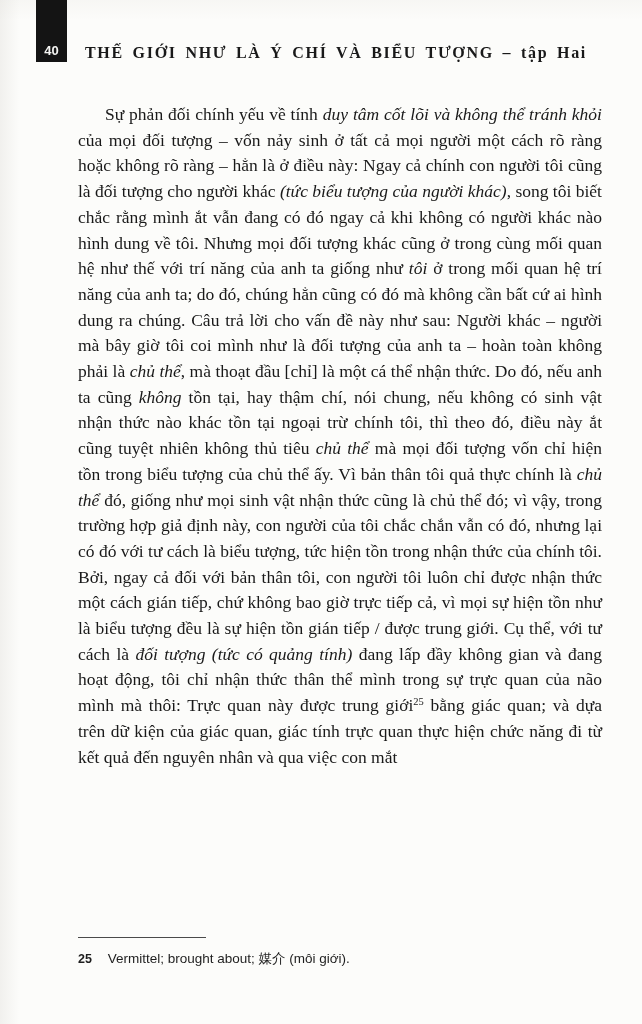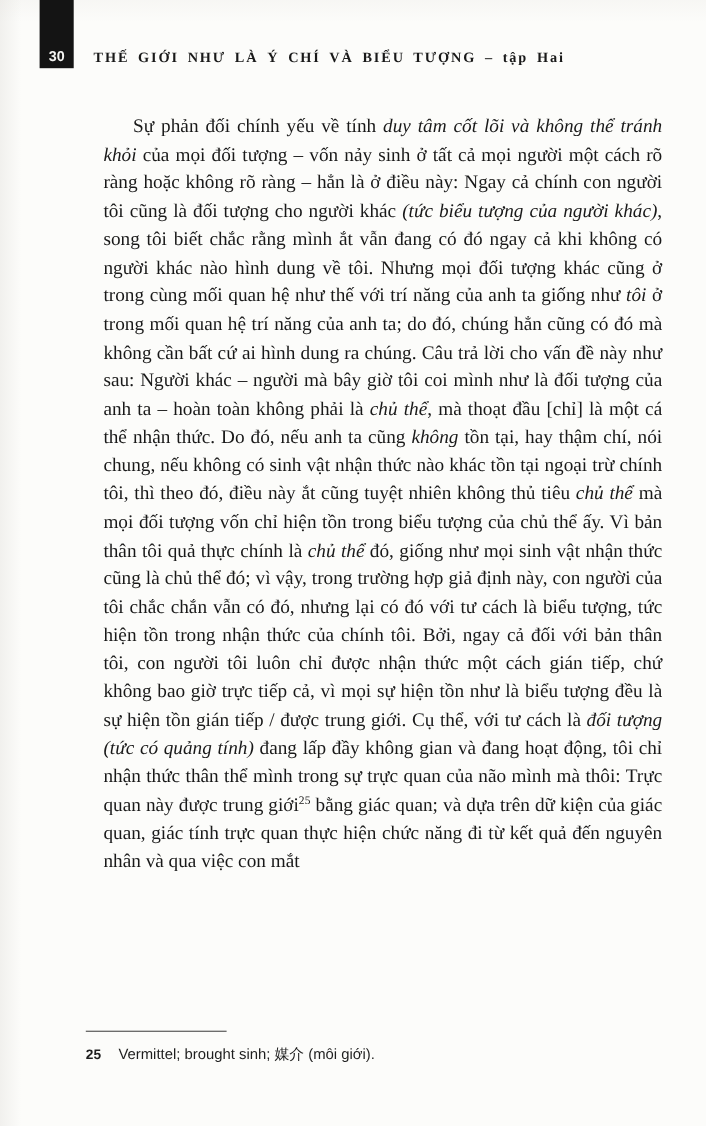--- a/index.html
+++ b/index.html
@@ -30,32 +30,32 @@
     display:flex;align-items:flex-end;justify-content:center;
     padding-bottom:5px;
   }
   .page-number{
     font-family:"Liberation Sans", sans-serif;
     font-weight:bold;font-size:13px;color:#f4f4f2;line-height:1;
   }
   .running-title{
     position:absolute;left:85px;top:45px;margin:0;
     font-family:"Liberation Serif", serif;
-    font-weight:bold;font-size:13px;line-height:1;
+    font-weight:bold;font-size:16px;line-height:1;
     letter-spacing:1.7px;word-spacing:3px;
     color:var(--ink);white-space:nowrap;text-align:center;
   }
   
   .page-body{
     position:absolute;left:78px;top:89px;width:524px;
     font-size:17.5px;line-height:25.7px;
     text-align:justify;color:var(--ink);
   }
   .page-body p{margin:0;}
-  .page-body p.indent{text-indent:27px;margin-top:13px;margin-left:16px;}
+  .page-body p.indent{text-indent:27px;margin-top:13px;}
   .page-body em{font-style:italic;}
   .page-body sup{
     font-size:10.5px;line-height:0;
     vertical-align:baseline;position:relative;top:-6px;
   }
   
   .footnote-area{position:absolute;left:78px;top:937px;width:524px;}
   .footnote-rule{width:128px;height:1px;background:var(--rule);}
   .footnote{
     margin-top:12px;
@@ -64,30 +64,30 @@
   }
   .footnote-number{font-weight:bold;font-size:12.5px;margin-right:12px;}
 </style>
 </head>
 <body>
 
 <div class="page">
 
   <header>
     <div class="page-number-tab">
-      <span class="page-number">30</span>
+      <span class="page-number">40</span>
     </div>
     <h1 class="running-title">THẾ GIỚI NHƯ LÀ Ý CHÍ VÀ BIỂU TƯỢNG – tập Hai</h1>
   </header>
 
   <main class="page-body">
       <p class="indent"><span>Sự phản đối chính yếu về tính </span><em>duy tâm cốt lõi và không thể tránh khỏi</em><span> của mọi đối tượng – vốn nảy sinh ở tất cả mọi người một cách rõ ràng hoặc không rõ ràng – hẳn là ở điều này: Ngay cả chính con người tôi cũng là đối tượng cho người khác </span><em>(tức biểu tượng của người khác)</em><span>, song tôi biết chắc rằng mình ắt vẫn đang có đó ngay cả khi không có người khác nào hình dung về tôi. Nhưng mọi đối tượng khác cũng ở trong cùng mối quan hệ như thế với trí năng của anh ta giống như </span><em>tôi</em><span> ở trong mối quan hệ trí năng của anh ta; do đó, chúng hẳn cũng có đó mà không cần bất cứ ai hình dung ra chúng. Câu trả lời cho vấn đề này như sau: Người khác – người mà bây giờ tôi coi mình như là đối tượng của anh ta – hoàn toàn không phải là </span><em>chủ thể</em><span>, mà thoạt đầu [chỉ] là một cá thể nhận thức. Do đó, nếu anh ta cũng </span><em>không</em><span> tồn tại, hay thậm chí, nói chung, nếu không có sinh vật nhận thức nào khác tồn tại ngoại trừ chính tôi, thì theo đó, điều này ắt cũng tuyệt nhiên không thủ tiêu </span><em>chủ thể</em><span> mà mọi đối tượng vốn chỉ hiện tồn trong biểu tượng của chủ thể ấy. Vì bản thân tôi quả thực chính là </span><em>chủ thể</em><span> đó, giống như mọi sinh vật nhận thức cũng là chủ thể đó; vì vậy, trong trường hợp giả định này, con người của tôi chắc chắn vẫn có đó, nhưng lại có đó với tư cách là biểu tượng, tức hiện tồn trong nhận thức của chính tôi. Bởi, ngay cả đối với bản thân tôi, con người tôi luôn chỉ được nhận thức một cách gián tiếp, chứ không bao giờ trực tiếp cả, vì mọi sự hiện tồn như là biểu tượng đều là sự hiện tồn gián tiếp / được trung giới. Cụ thể, với tư cách là </span><em>đối tượng (tức có quảng tính)</em><span> đang lấp đầy không gian và đang hoạt động, tôi chỉ nhận thức thân thể mình trong sự trực quan của não mình mà thôi: Trực quan này được trung giới</span><sup>25</sup><span> bằng giác quan; và dựa trên dữ kiện của giác quan, giác tính trực quan thực hiện chức năng đi từ kết quả đến nguyên nhân và qua việc con mắt</span></p>
     </main>
 
   <footer class="footnote-area">
     <div class="footnote-rule"></div>
     <div class="footnote">
       <span class="footnote-number">25</span>
-      <span class="footnote-text">Vermittel; brought sinh; 媒介 (môi giới).</span>
+      <span class="footnote-text">Vermittel; brought about; 媒介 (môi giới).</span>
     </div>
   </footer>
 
 </div>
 
 </body></html>

